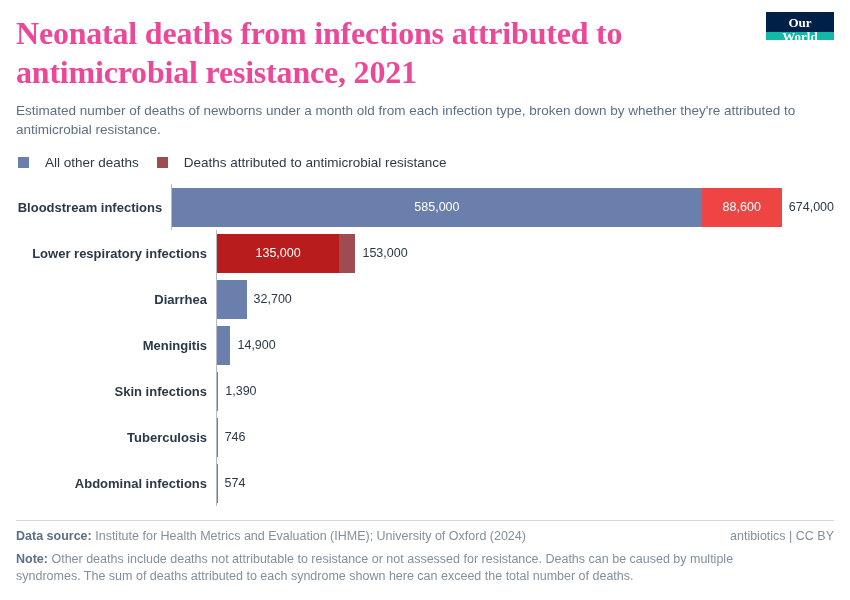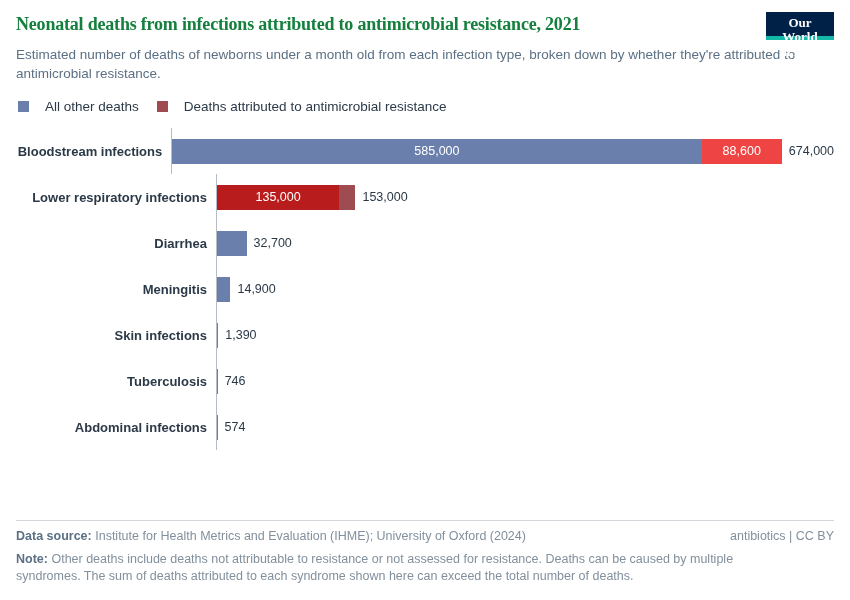--- a/index.html
+++ b/index.html
@@ -22,24 +22,24 @@
     padding: 0 16px;
   }
 
   
   .header {
     position: relative;
     padding-top: 14px;
   }
   .title {
     font-family: "Liberation Serif", serif;
-    font-size: 18px;
+    font-size: 32px;
     font-weight: 700;
     line-height: 1.22;
-    color: #15803d;
+    color: #ec4899;
     margin: 0;
     width: 700px;
     letter-spacing: -0.2px;
   }
   .subtitle {
     font-size: 13.5px;
     line-height: 1.38;
     color: #5b7084;
     margin: 10px 0 0 0;
     width: 790px;
@@ -52,21 +52,21 @@
     height: 28px;
     background: #002147;
     color: #ffffff;
     font-family: "Liberation Serif", serif;
     font-weight: 700;
     font-size: 13px;
     line-height: 1.1;
     text-align: center;
     padding: 4px 4px 0 4px;
     box-sizing: border-box;
-    border-bottom: 4px solid #14b8a6;
+    border-bottom: 8px solid #14b8a6;
   }
   .owid-logo span { display: block; }
 
   
   .legend {
     display: flex;
     align-items: center;
     gap: 18px;
     margin-top: 16px;
     padding-left: 2px;
@@ -108,21 +108,21 @@
     flex: 1;
     display: flex;
     align-items: center;
     height: 100%;
     position: relative;
     border-left: 1px solid #b6bcc4;
     padding-left: 0px;
     box-sizing: border-box;
   }
   .bar {
-    height: 25px;
+    height: 39px;
     position: relative;
     display: flex;
     align-items: center;
     justify-content: center;
   }
   .bar-main { background: #6b7fad; }
   .bar-amr  { background: #9e4b52; }
   .bar-value-inside {
     font-size: 12.5px;
     color: #ffffff;

